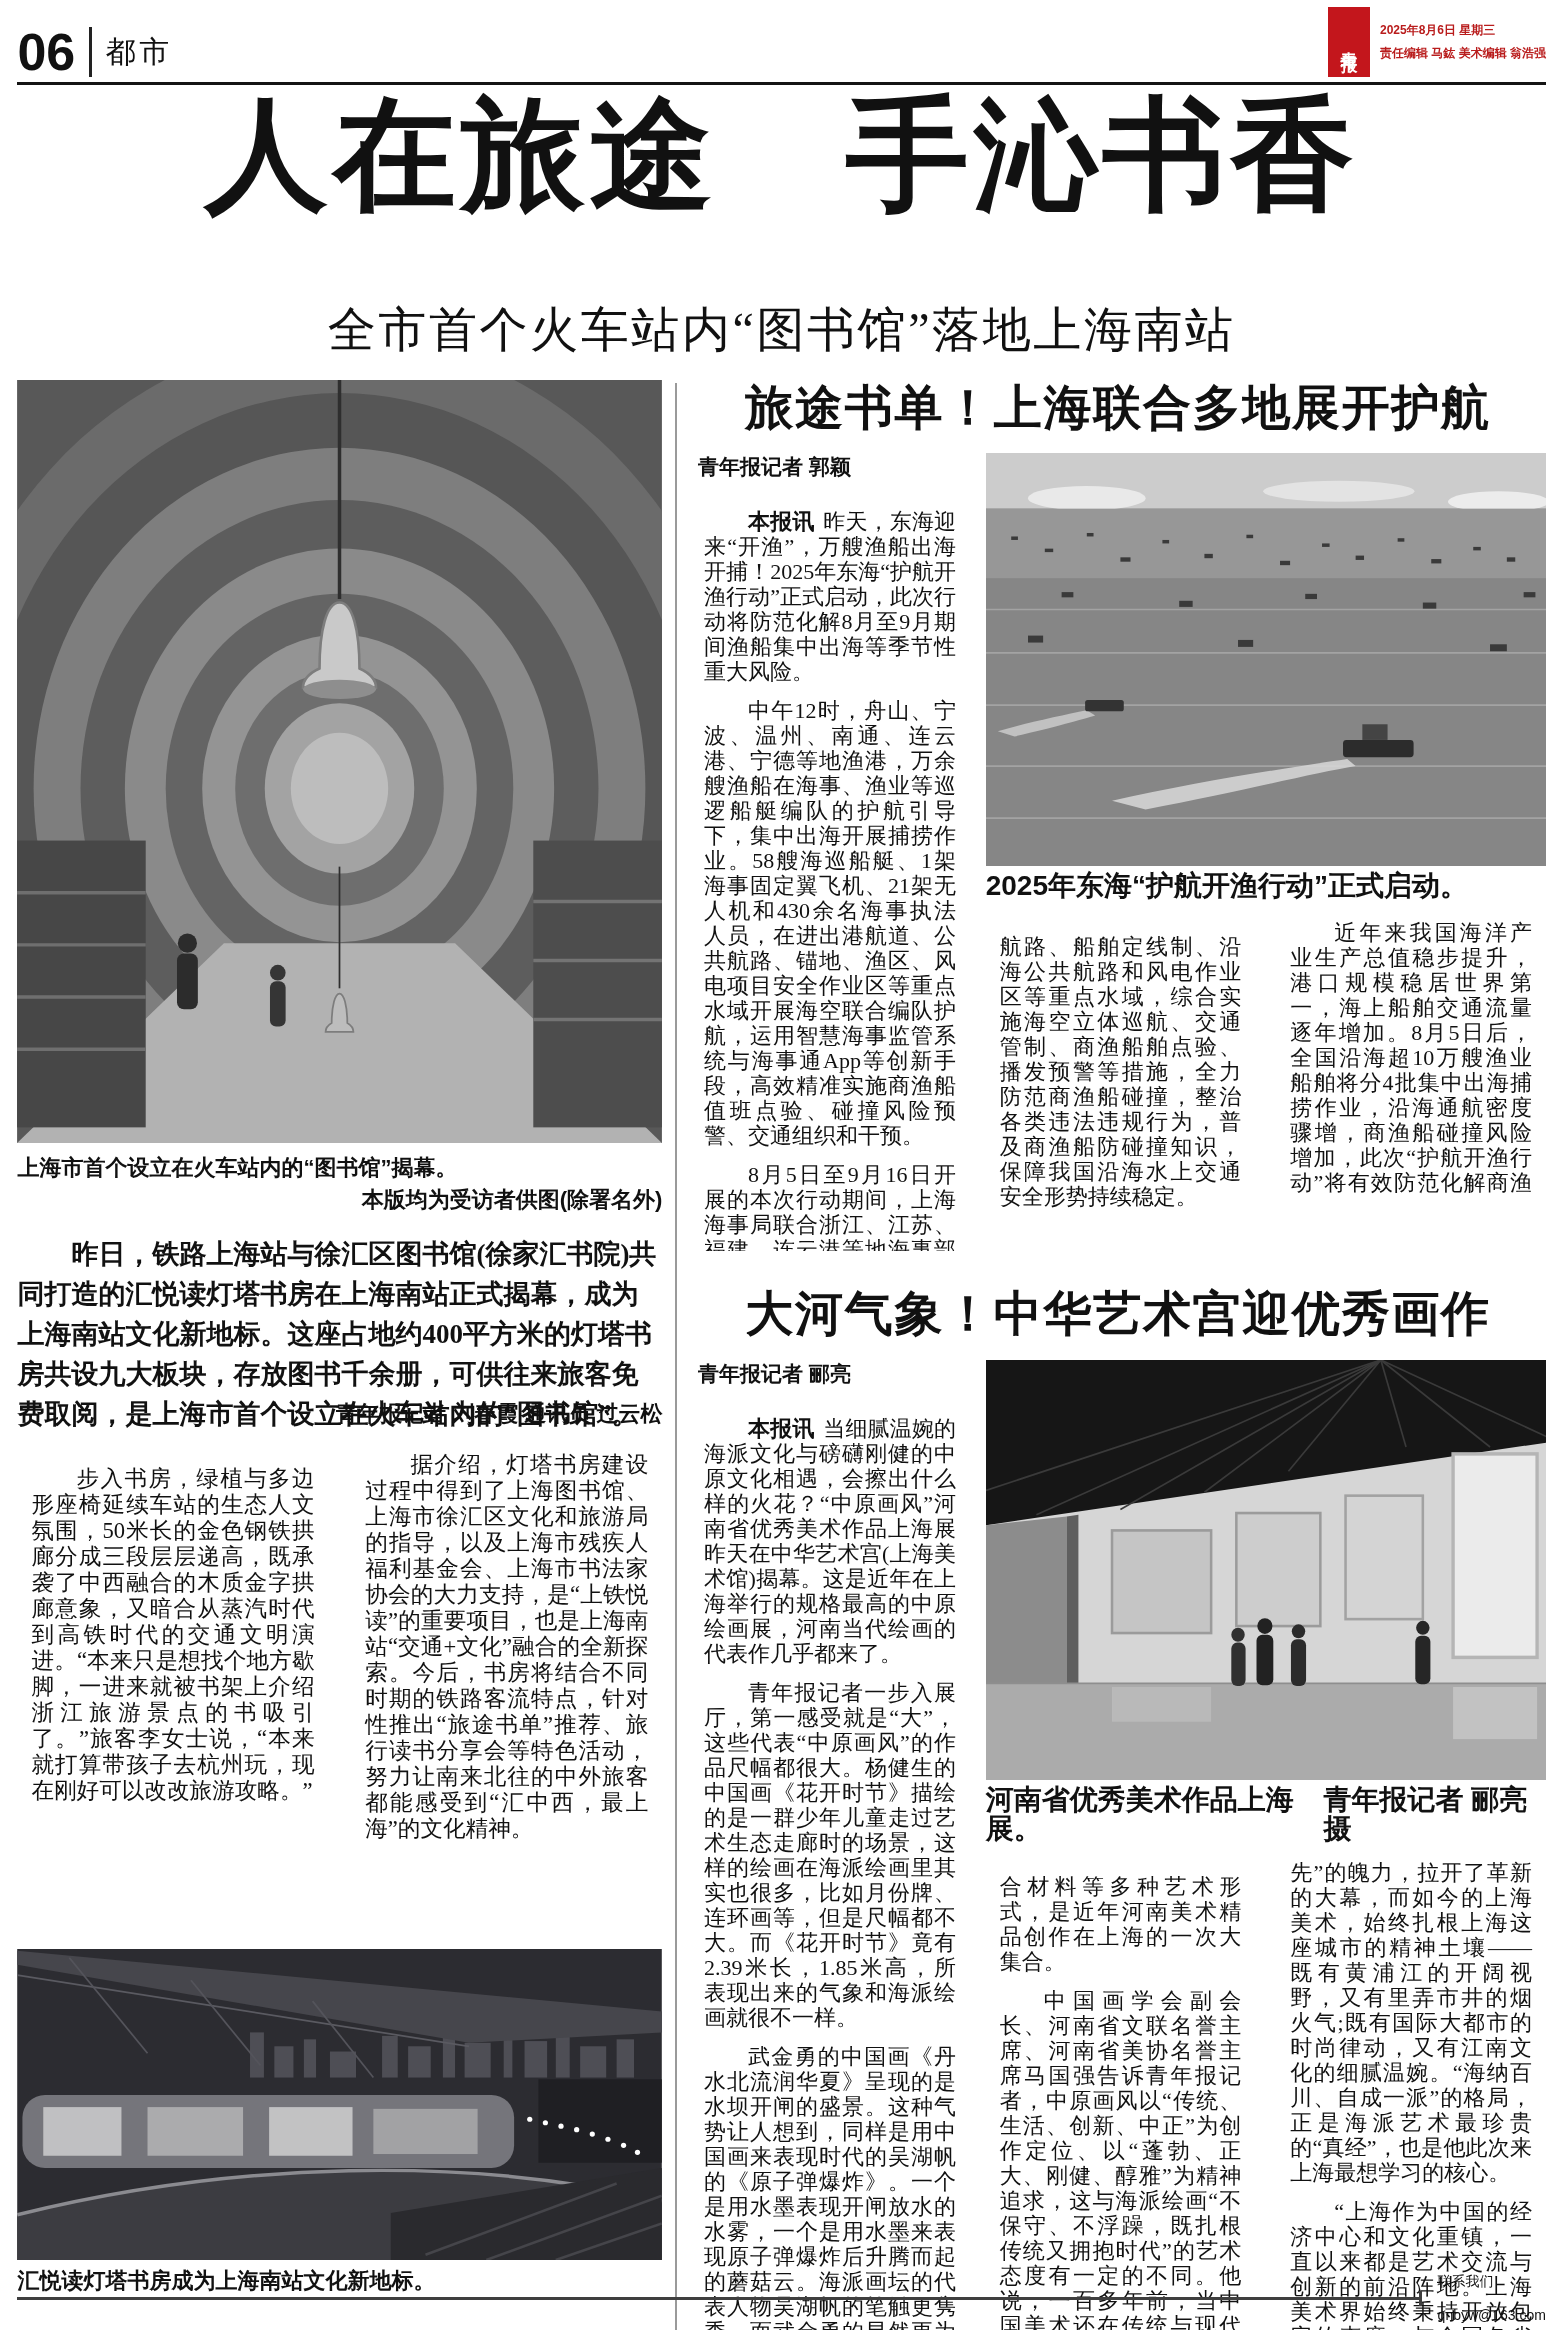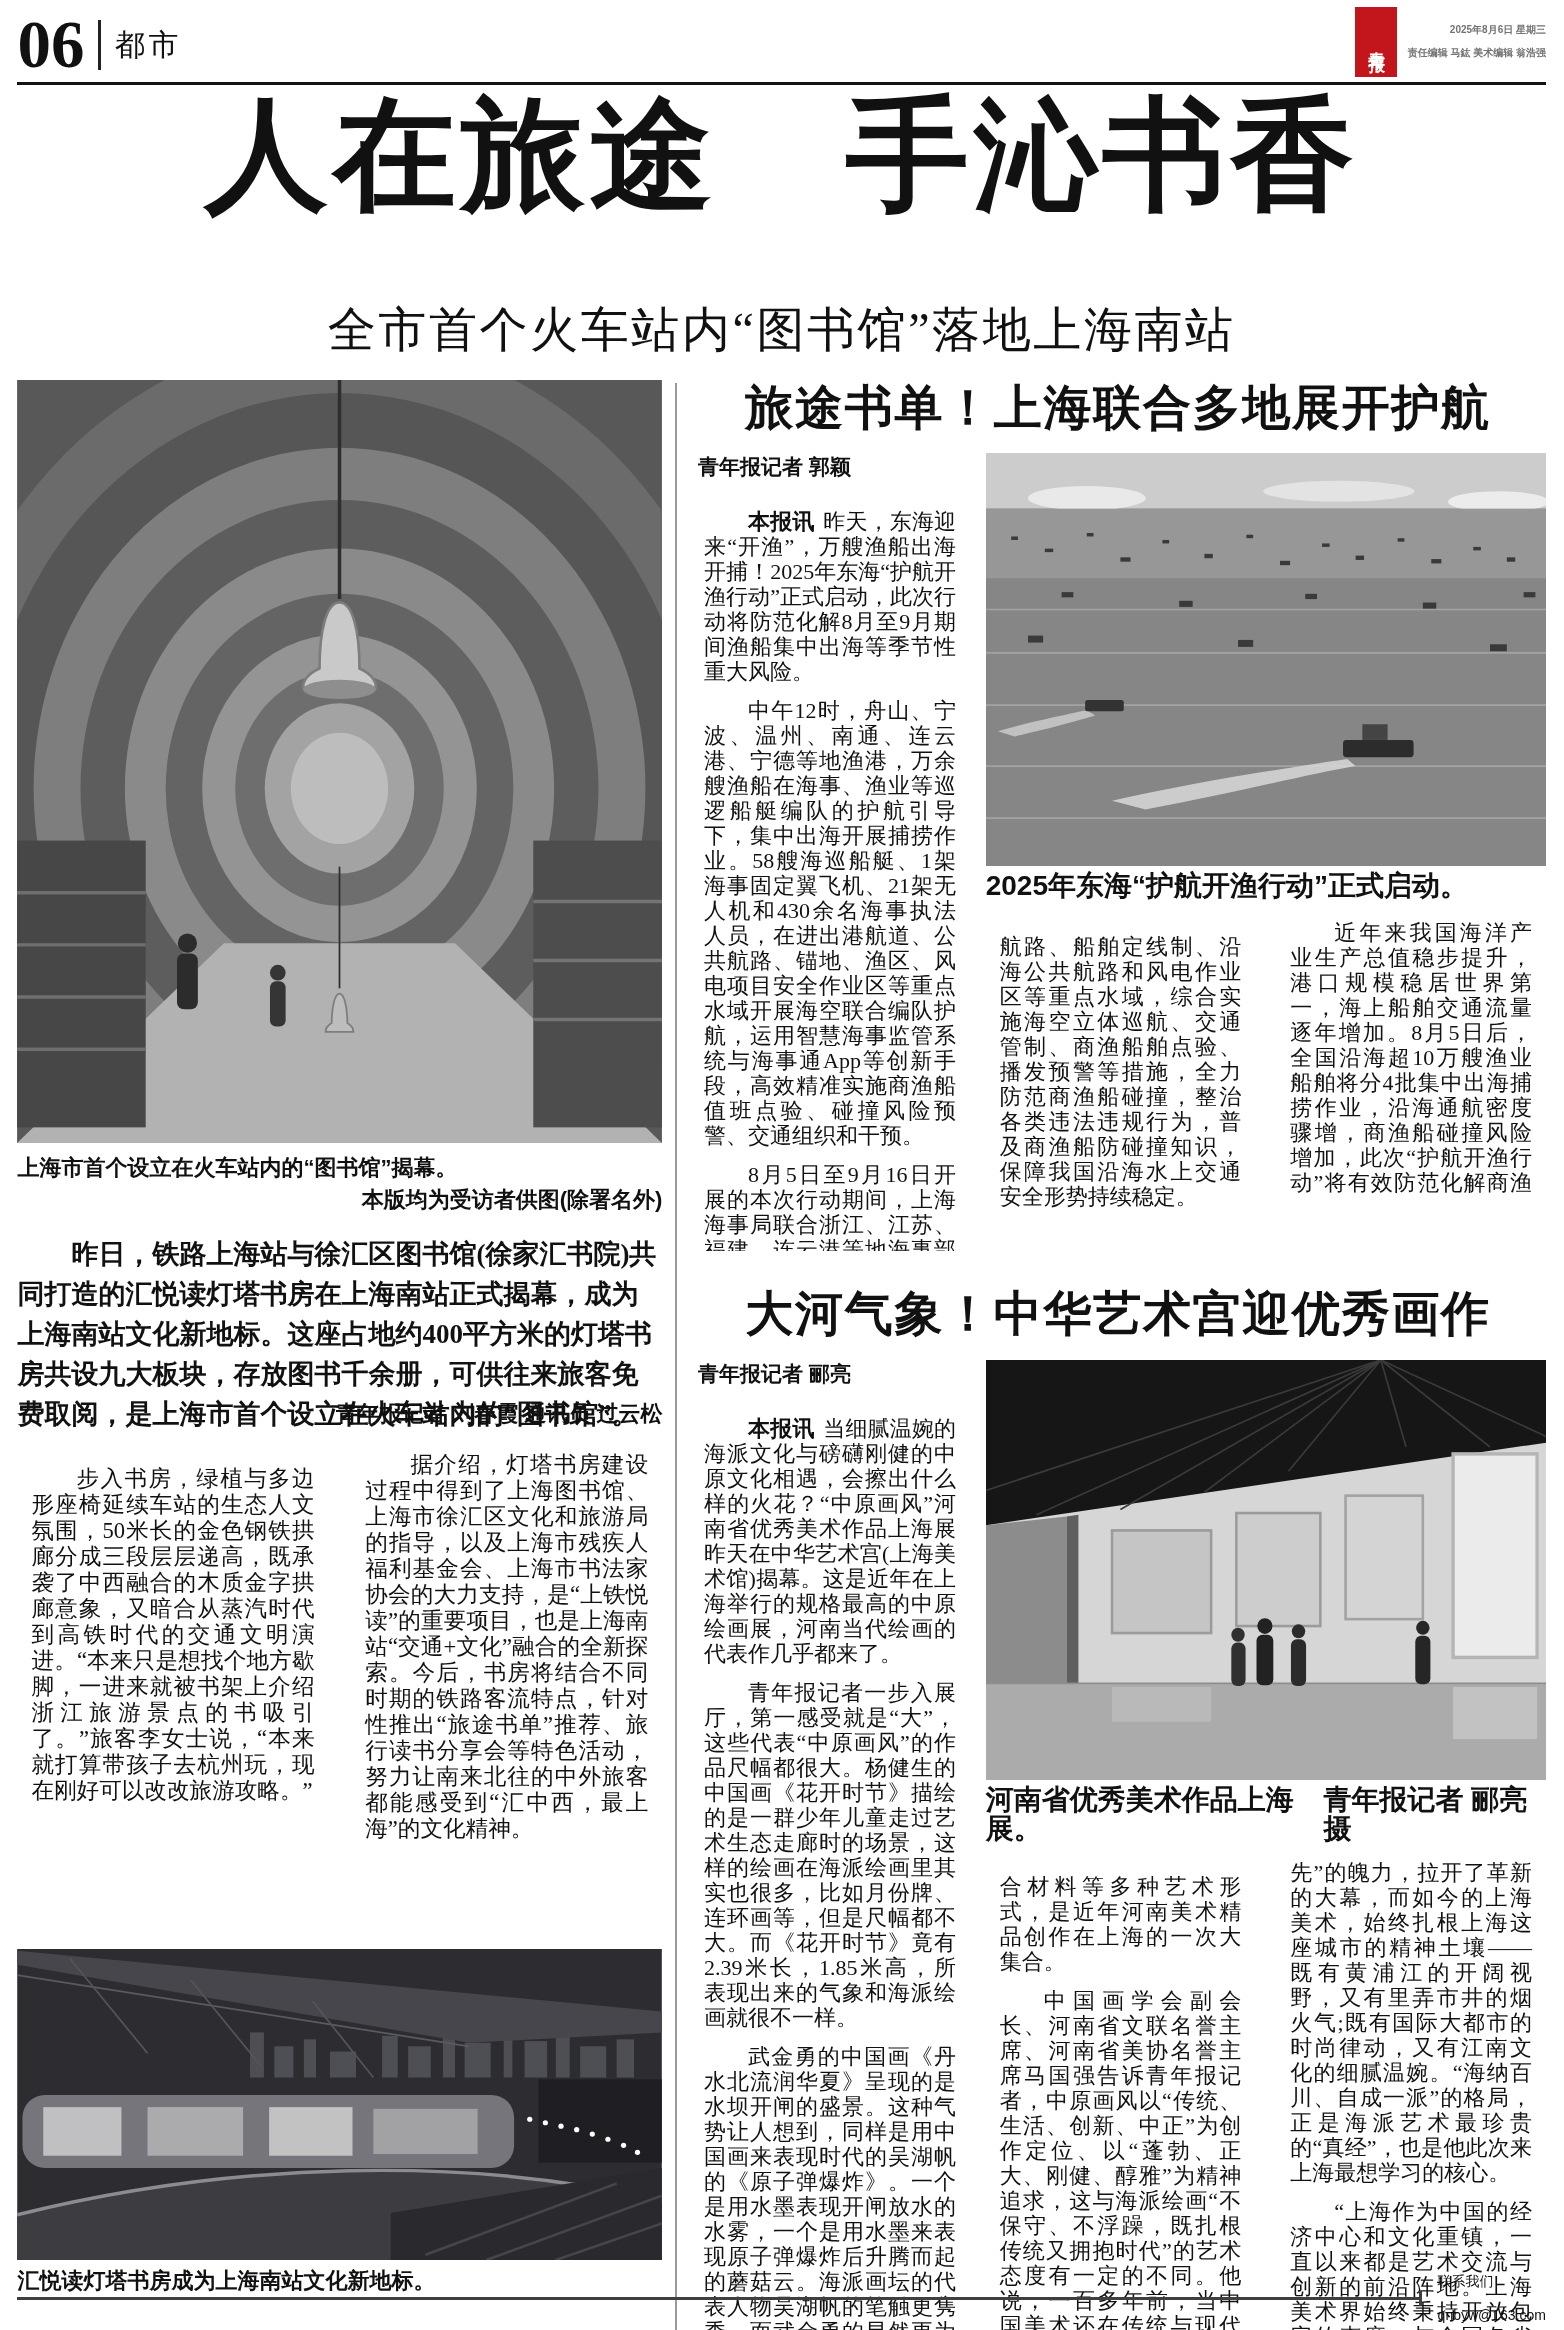--- a/index.html
+++ b/index.html
@@ -2,28 +2,28 @@
 <html style="font-size:14px"><head>
 <meta charset="utf-8">
 <style>
   html,body{margin:0;padding:0;}
   body{width:1565px;height:2330px;background:#ffffff;color:#111;position:relative;overflow:hidden;
        font-family:"Liberation Serif","DejaVu Serif",serif;}
   .page{padding:10.4px 19px 0 17.4px;}
   
   .masthead{display:flex;justify-content:space-between;align-items:flex-end;height:68px;}
   .mh-left{display:flex;align-items:center;gap:14px;}
-  .page-no{font-size:67px;font-weight:700;font-family:Liberation Serif, serif;line-height:1;}
+  .page-no{font-size:52px;font-weight:700;font-family:Liberation Sans, sans-serif;line-height:1;}
   .mh-sep{width:2.6px;height:50px;background:#222;}
   .section-name{font-size:30px;font-family:"Liberation Sans","DejaVu Sans",sans-serif;line-height:1;letter-spacing:3.5px;}
   .mh-right{display:flex;align-items:center;gap:10.4px;padding-bottom:1.7px;}
   .brand-box{width:42px;height:70px;background:#c3161c;color:#fff;display:flex;align-items:center;justify-content:center;
              writing-mode:vertical-rl;font-size:16.5px;font-weight:700;letter-spacing:2.6px;
              font-family:"Liberation Serif","DejaVu Serif",serif;}
-  .mh-meta{font-size:10px;line-height:22.6px;font-family:"Liberation Sans","DejaVu Sans",sans-serif;font-weight:700;color:#737373;text-align:right;}
+  .mh-meta{font-size:12px;line-height:22.6px;font-family:"Liberation Sans","DejaVu Sans",sans-serif;font-weight:700;color:#b91c1c;}
   .top-rule{height:3.5px;background:#141414;margin-top:3.5px;}
   
   .main-headline{text-align:center;font-family:"Liberation Sans","DejaVu Sans",sans-serif;
                  font-weight:900;font-size:123px;line-height:132px;letter-spacing:5.2px;margin-top:3.5px;}
   .sub-headline{text-align:center;font-size:48px;line-height:54px;letter-spacing:2.6px;margin-top:7px;font-weight:500;}
   
   .content{display:flex;margin-top:22.6px;align-items:stretch;}
   .col-left{width:645px;flex:0 0 645px;}
   .v-divider{width:1.7px;background:#9a9a9a;margin:3.5px 13px 0 13px;}
   .col-right{flex:1;min-width:0;}

